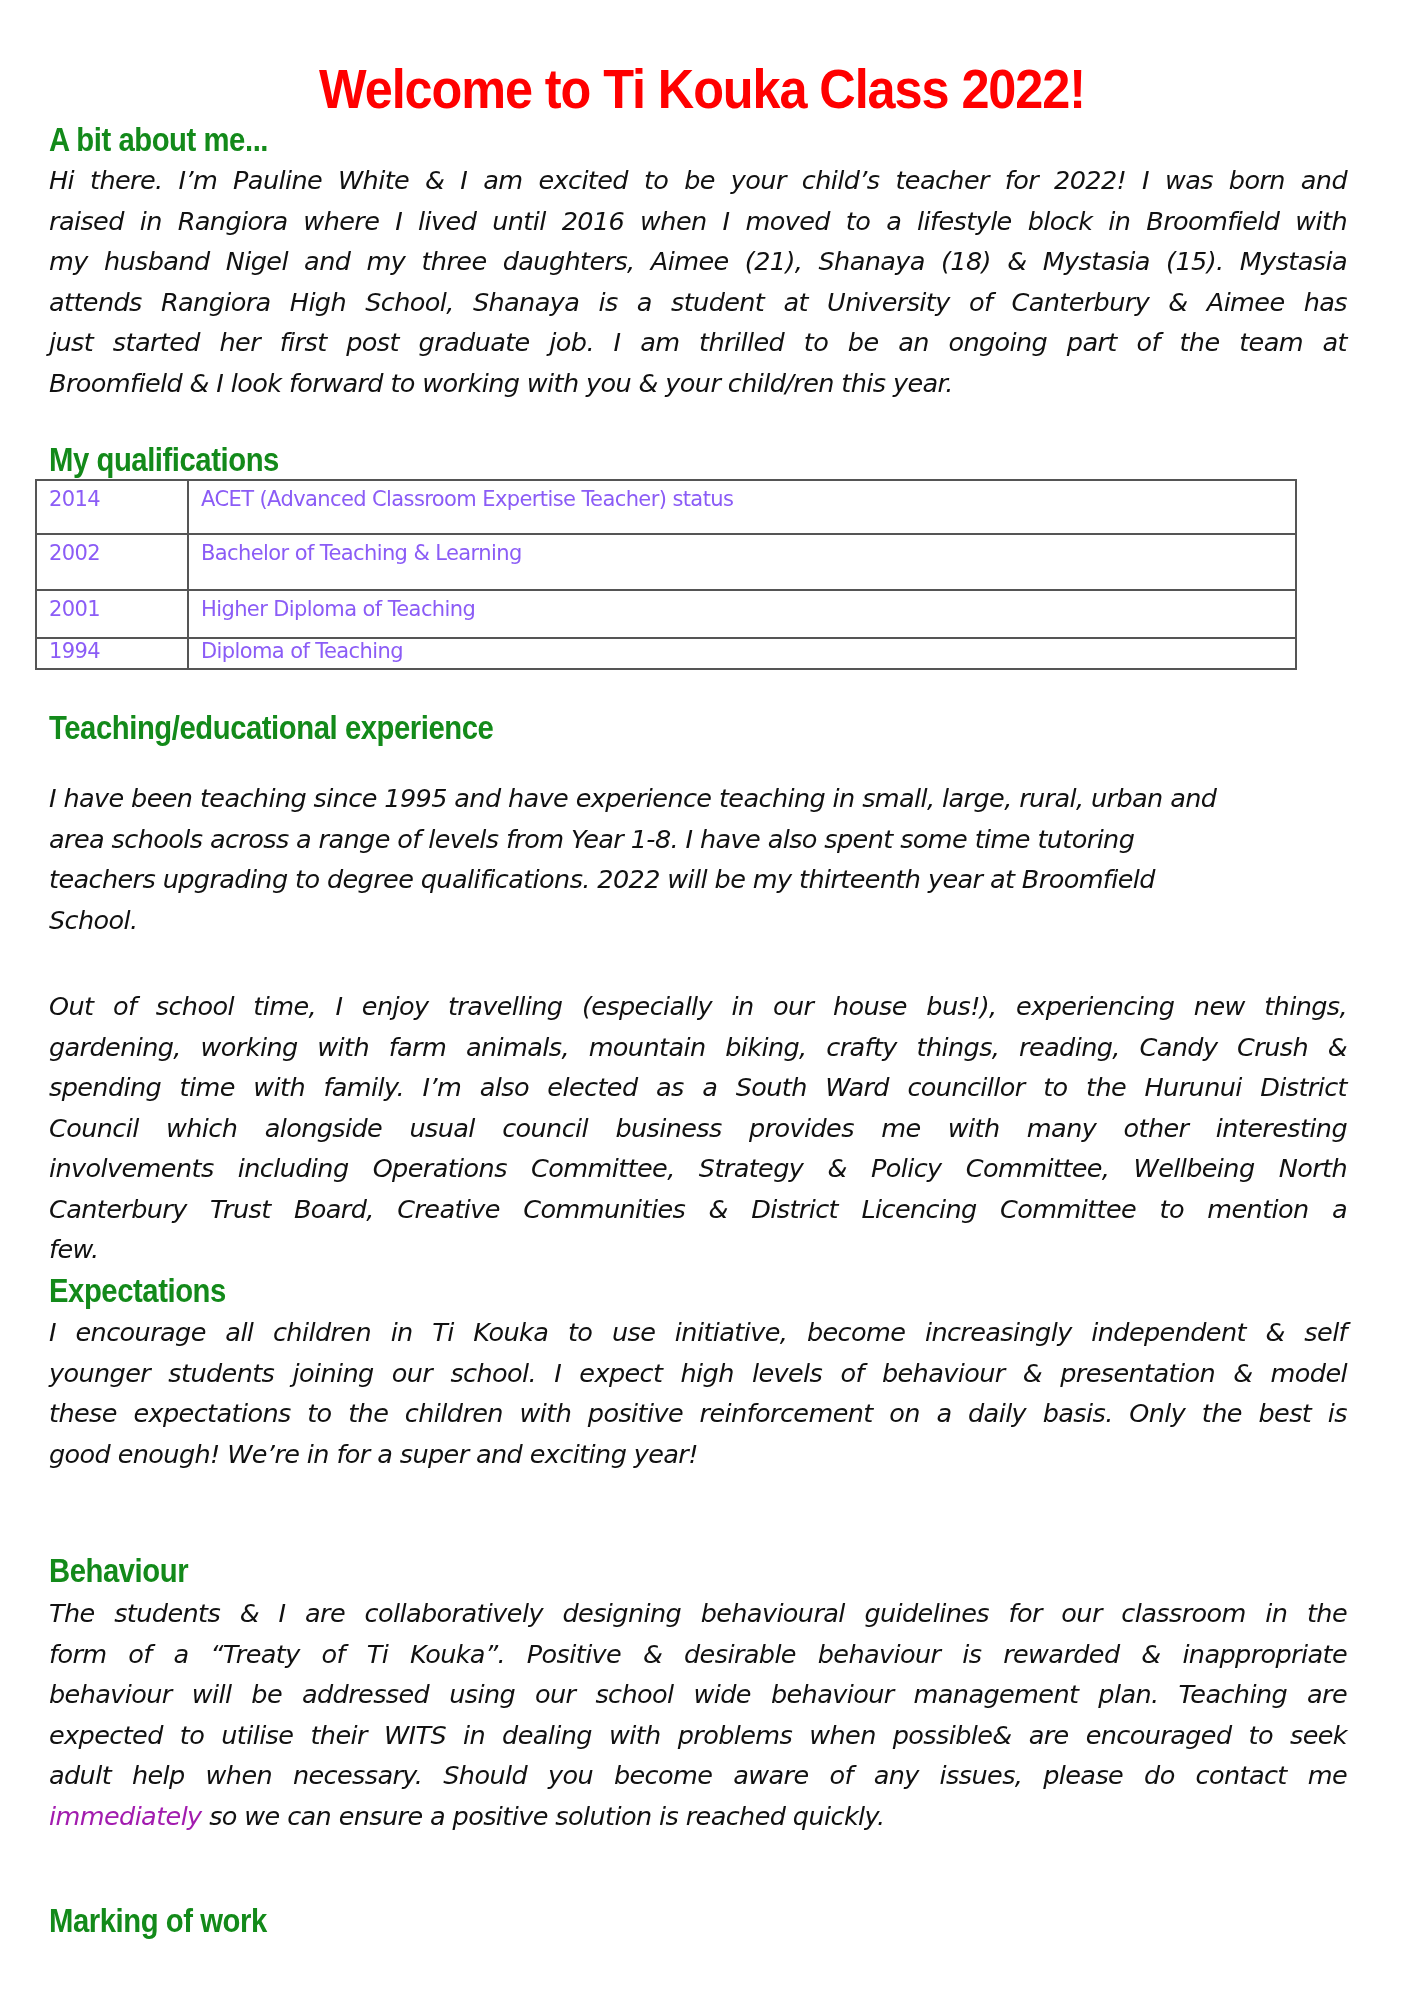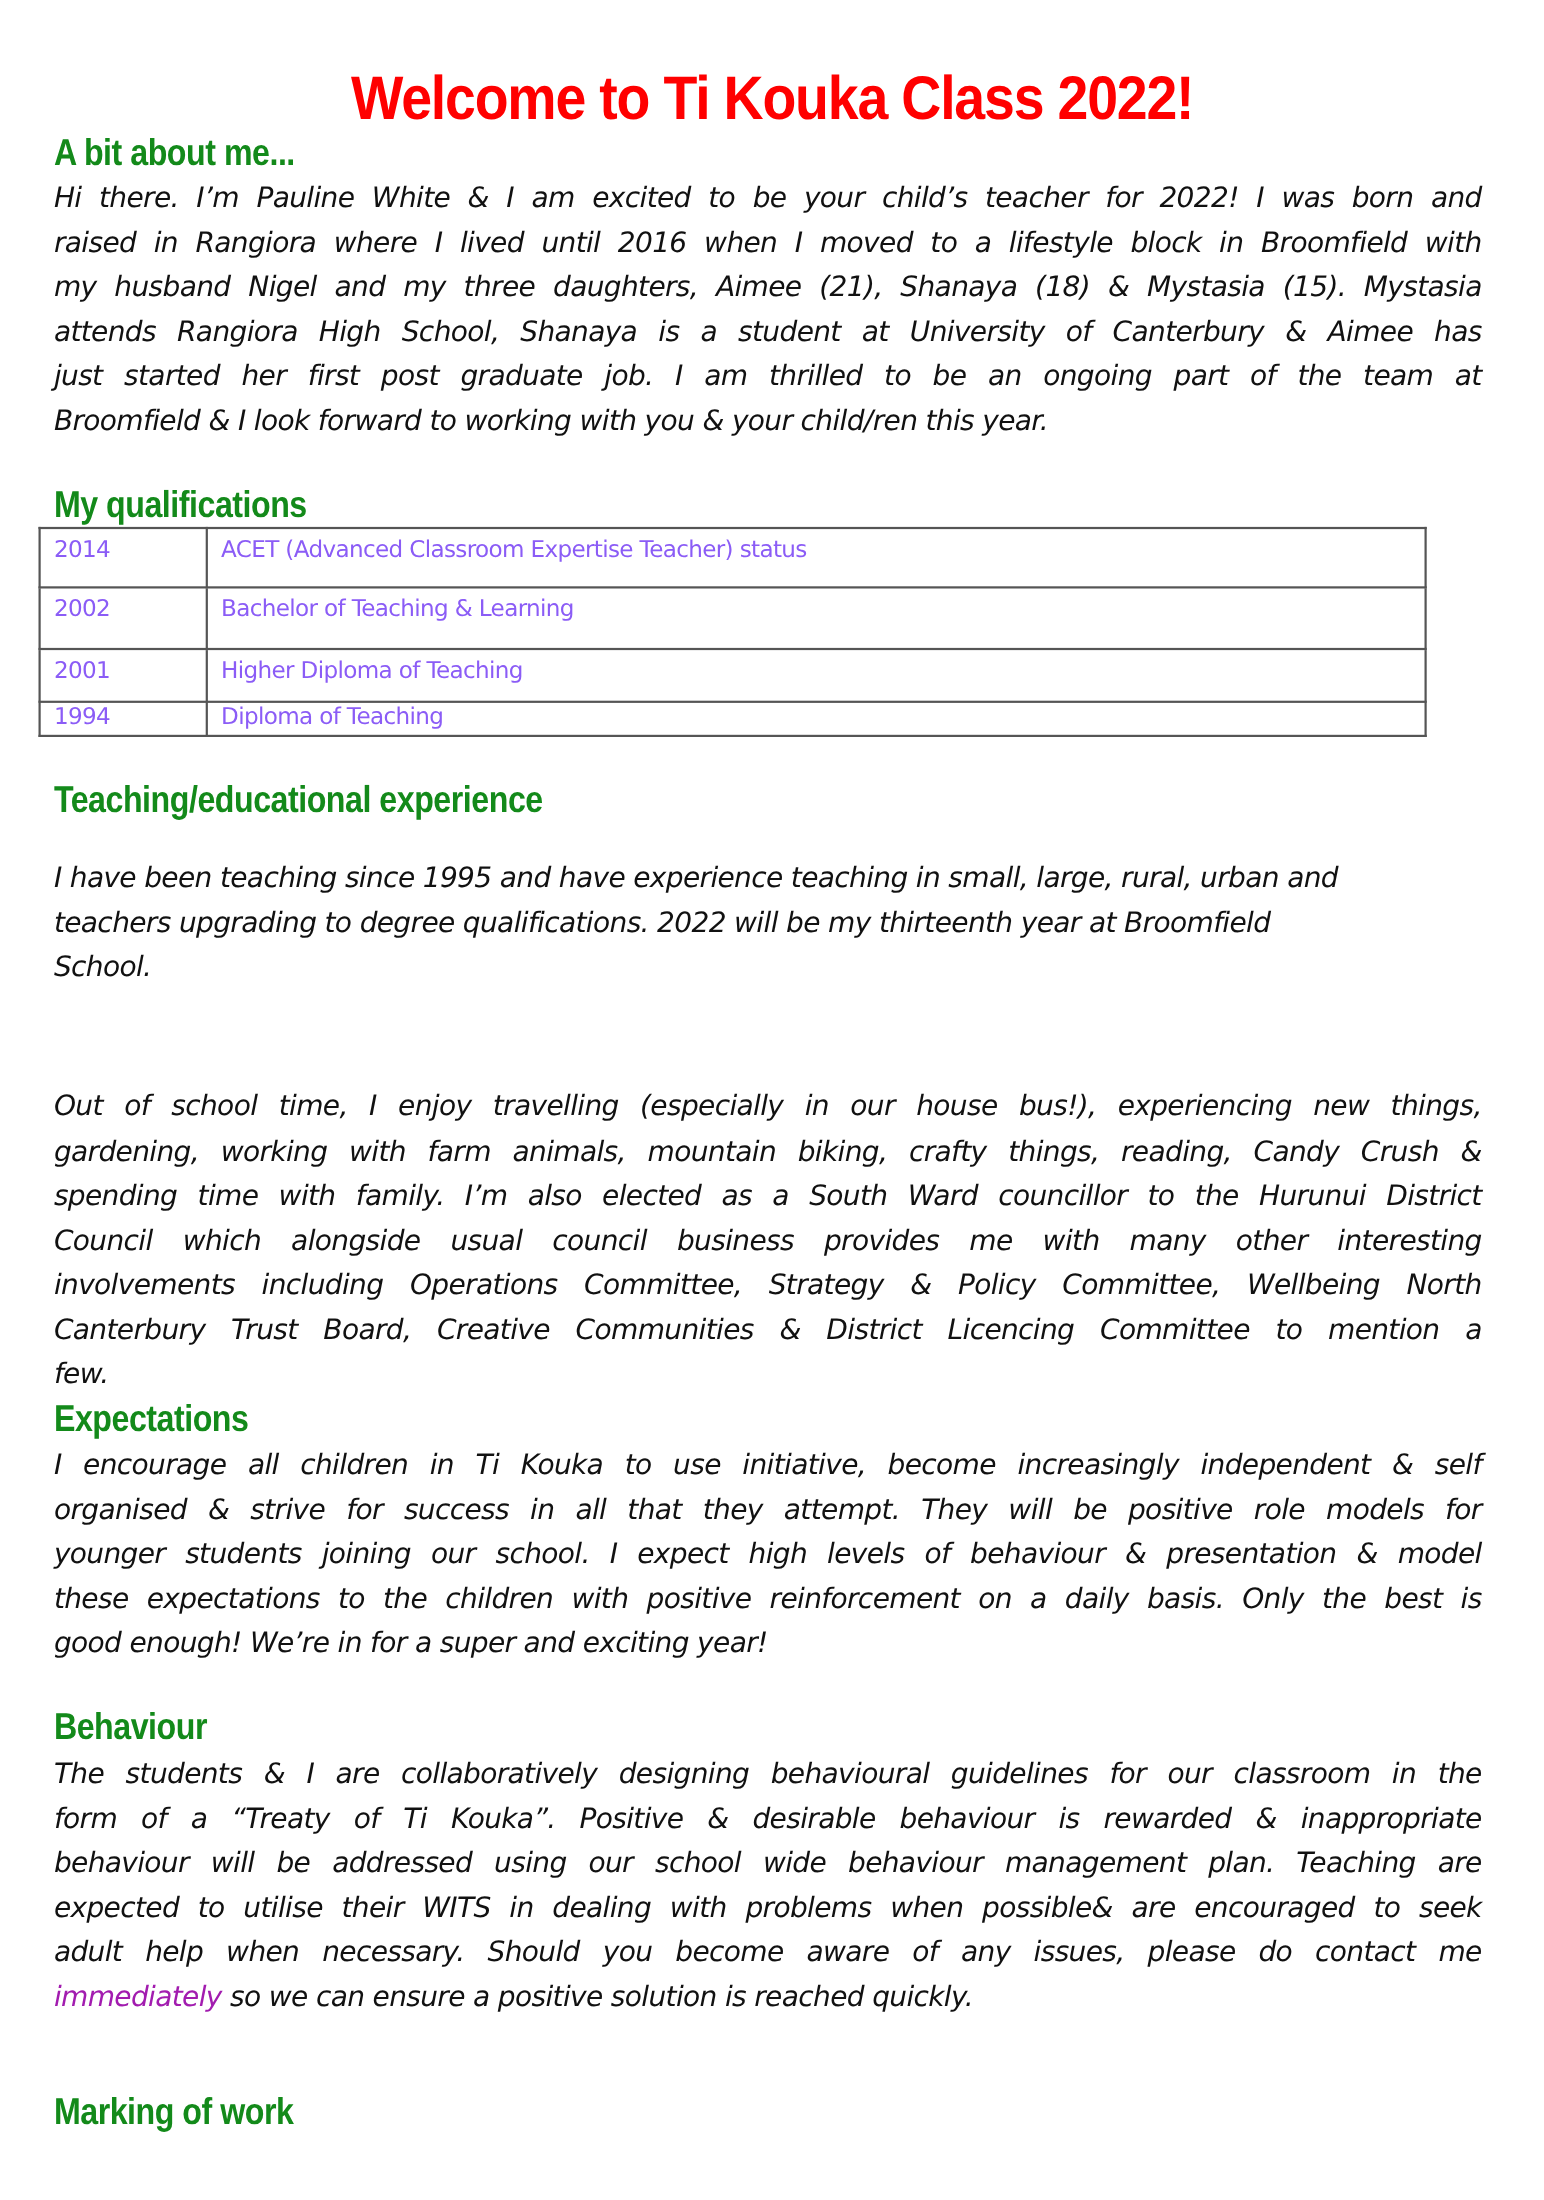--- a/index.html
+++ b/index.html
@@ -76,37 +76,37 @@
   <tr class="r3">
     <td class="year">1994</td>
     <td>Diploma of Teaching</td>
   </tr>
 </tbody>
   </table>
 
 <div class="heading" style="top:707px;">Teaching/educational experience</div>
 <div class="para" style="top:778px;">
   <span class="line last">I have been teaching since 1995 and have experience teaching in small, large, rural, urban and</span>
+  <span class="line last">area schools across a range of levels from Year 1-8. I have also spent some time tutoring</span>
   <span class="line last">teachers upgrading to degree qualifications. 2022 will be my thirteenth year at Broomfield</span>
   <span class="line last">School.</span>
 </div>
 <div class="para" style="top:986px;">
   <span class="line">Out of school time, I enjoy travelling (especially in our house bus!), experiencing new things,</span>
   <span class="line">gardening, working with farm animals, mountain biking, crafty things, reading, Candy Crush &amp;</span>
   <span class="line">spending time with family. I’m also elected as a South Ward councillor to the Hurunui District</span>
   <span class="line">Council which alongside usual council business provides me with many other interesting</span>
   <span class="line">involvements including Operations Committee, Strategy &amp; Policy Committee, Wellbeing North</span>
   <span class="line">Canterbury Trust Board, Creative Communities &amp; District Licencing Committee to mention a</span>
   <span class="line last">few.</span>
 </div>
 
 <div class="heading" style="top:1270px;">Expectations</div>
 <div class="para" style="top:1312px;">
   <span class="line">I encourage all children in Ti Kouka to use initiative, become increasingly independent &amp; self</span>
-  <span class="line">organised &amp; strive for success in all that they attempt. They will be positive role models for</span>
   <span class="line">younger students joining our school. I expect high levels of behaviour &amp; presentation &amp; model</span>
   <span class="line">these expectations to the children with positive reinforcement on a daily basis. Only the best is</span>
   <span class="line last">good enough! We’re in for a super and exciting year!</span>
 </div>
 
 <div class="heading" style="top:1550px;">Behaviour</div>
 <div class="para" style="top:1593px;">
   <span class="line">The students &amp; I are collaboratively designing behavioural guidelines for our classroom in the</span>
   <span class="line">form of a “Treaty of Ti Kouka”. Positive &amp; desirable behaviour is rewarded &amp; inappropriate</span>
   <span class="line">behaviour will be addressed using our school wide behaviour management plan. Teaching are</span>

